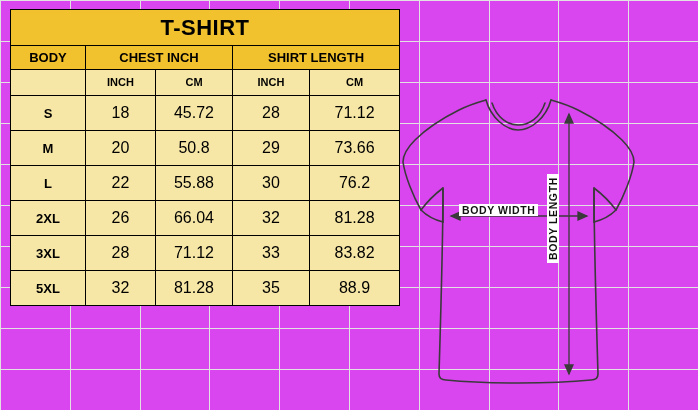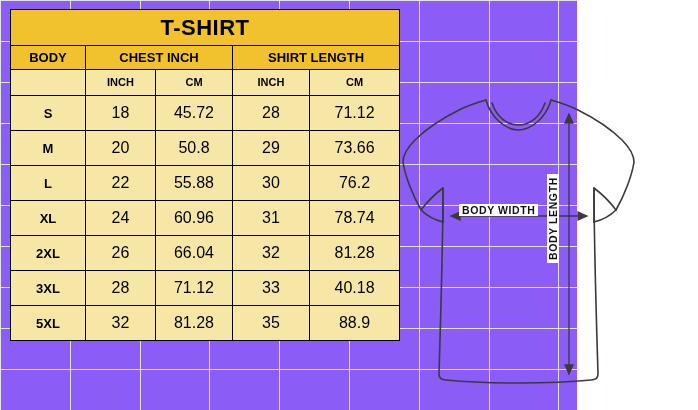--- a/index.html
+++ b/index.html
@@ -5,23 +5,23 @@
   * { box-sizing: border-box; }
   html, body {
     margin: 0; padding: 0;
     width: 698px; height: 410px;
     background: #ffffff;
     font-family: "Liberation Sans", sans-serif;
     overflow: hidden;
   }
   #page {
     position: relative;
-    width: 577px;
+    width: 698px;
     height: 410px;
-    background: #8b5cf6;
+    background: #d946ef;
   }
 
   
   .bg-grid {
     position: absolute;
     inset: 0;
     background-image:
       repeating-linear-gradient(to right, #e2e2e2 0 1px, transparent 1px 69.8px),
       repeating-linear-gradient(to bottom, #e2e2e2 0 1px, transparent 1px 41px);
     pointer-events: none;
@@ -164,39 +164,32 @@
           <td class="val-cell">73.66</td>
         </tr>
         <tr class="data-row">
           <td class="size-cell">L</td>
           <td class="val-cell">22</td>
           <td class="val-cell">55.88</td>
           <td class="val-cell">30</td>
           <td class="val-cell">76.2</td>
         </tr>
         <tr class="data-row">
-          <td class="size-cell">XL</td>
-          <td class="val-cell">24</td>
-          <td class="val-cell">60.96</td>
-          <td class="val-cell">31</td>
-          <td class="val-cell">78.74</td>
-        </tr>
-        <tr class="data-row">
           <td class="size-cell">2XL</td>
           <td class="val-cell">26</td>
           <td class="val-cell">66.04</td>
           <td class="val-cell">32</td>
           <td class="val-cell">81.28</td>
         </tr>
         <tr class="data-row">
           <td class="size-cell">3XL</td>
           <td class="val-cell">28</td>
           <td class="val-cell">71.12</td>
           <td class="val-cell">33</td>
-          <td class="val-cell">40.18</td>
+          <td class="val-cell">83.82</td>
         </tr>
         <tr class="data-row">
           <td class="size-cell">5XL</td>
           <td class="val-cell">32</td>
           <td class="val-cell">81.28</td>
           <td class="val-cell">35</td>
           <td class="val-cell">88.9</td>
         </tr>
       </tbody>
     </table>

